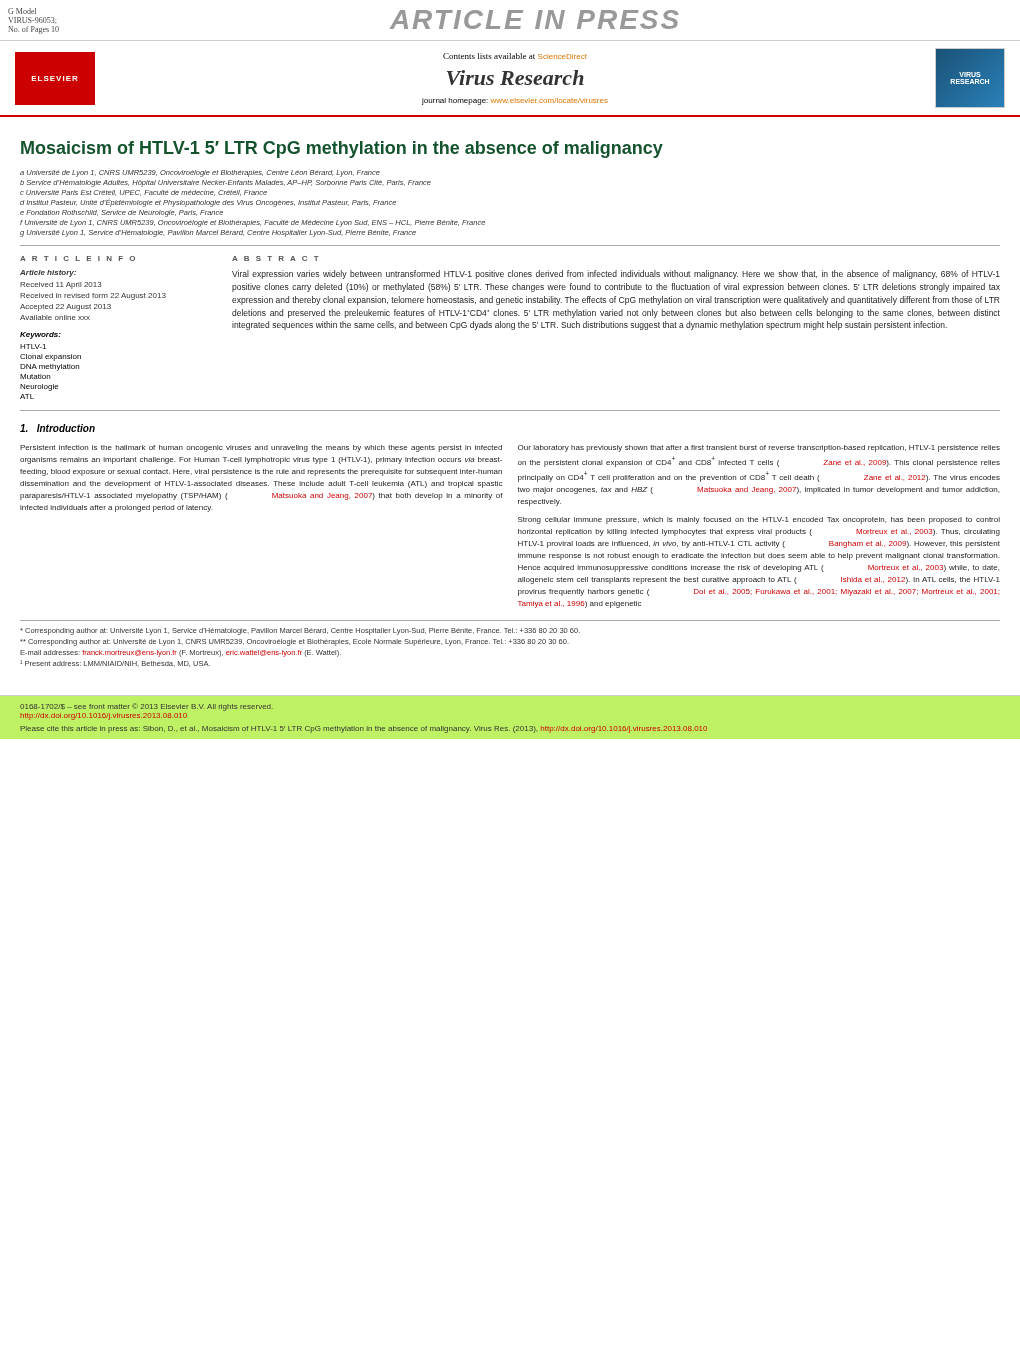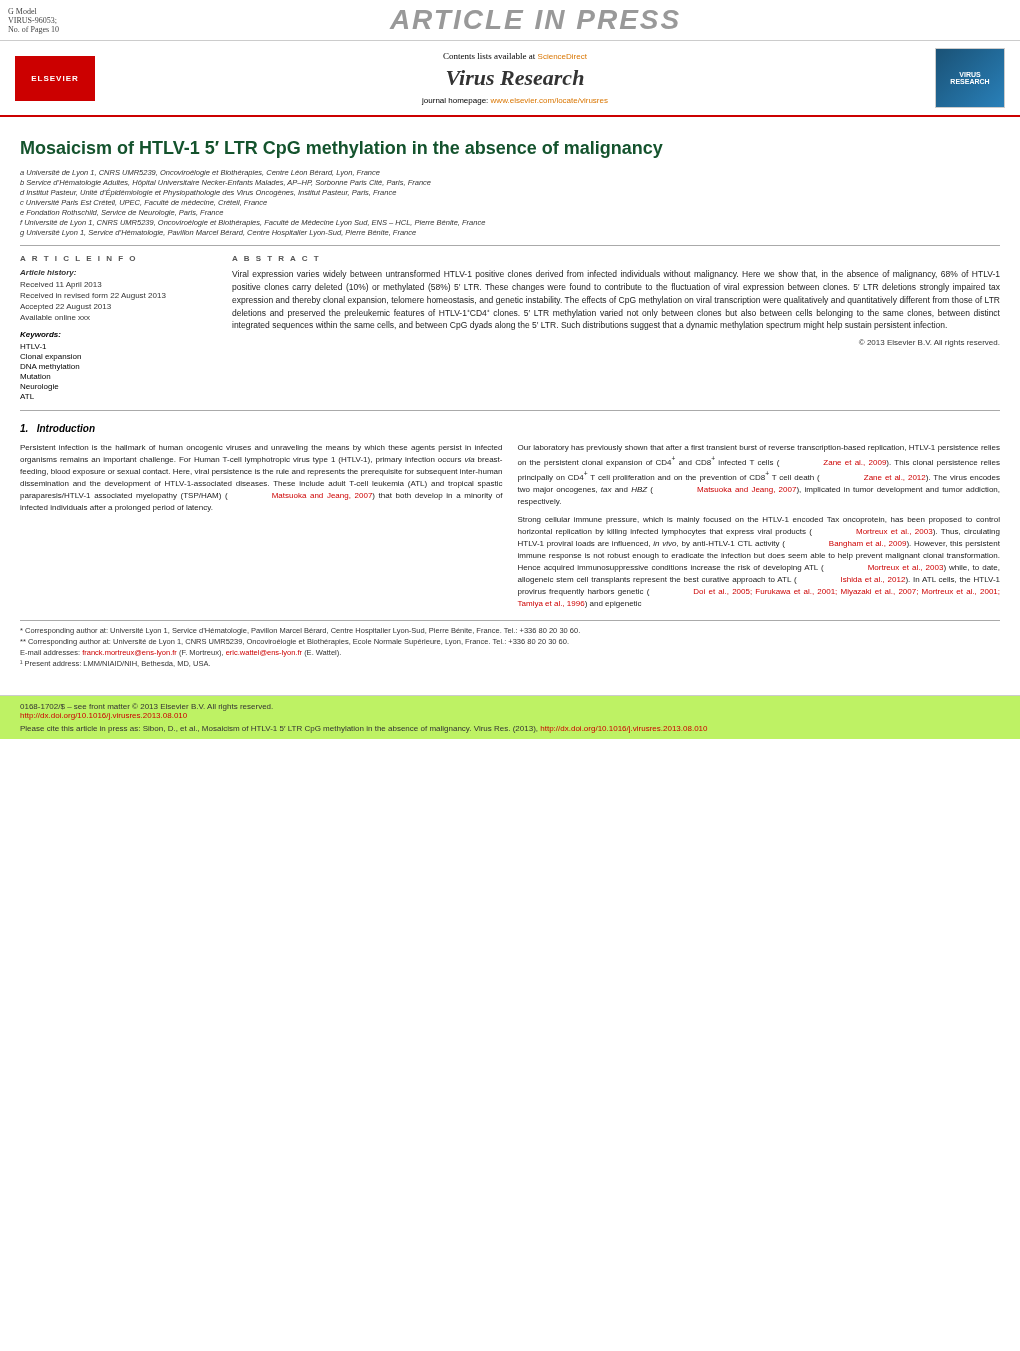--- a/index.html
+++ b/index.html
@@ -44,21 +44,21 @@
     }
     .header-left {
       flex: 0 0 90px;
       display: flex;
       flex-direction: column;
       align-items: center;
       justify-content: center;
     }
     .elsevier-logo {
       width: 80px;
-      height: 45px;
+      height: 53px;
       background: #c00;
       display: flex;
       align-items: center;
       justify-content: center;
       color: #fff;
       font-size: 8px;
       font-weight: bold;
       font-family: Arial, sans-serif;
       letter-spacing: 1px;
     }
@@ -270,22 +270,22 @@
 </div>
 
 <div class="main-content">
 
   <div class="article-title">Mosaicism of HTLV-1 5′ LTR CpG methylation in the absence of malignancy</div>
 
 
   <div class="affiliations">
     <div>a Université de Lyon 1, CNRS UMR5239, Oncoviroélogie et Biothérapies, Centre Léon Bérard, Lyon, France</div>
     <div>b Service d’Hématologie Adultes, Hôpital Universitaire Necker-Enfants Malades, AP–HP, Sorbonne Paris Cité, Paris, France</div>
+    <div>c Université Paris Est Créteil, UPEC, Faculté de médecine, Créteil, France</div>
     <div>d Institut Pasteur, Unité d’Épidémiologie et Physiopathologie des Virus Oncogènes, Institut Pasteur, Paris, France</div>
-    <div>c Université Paris Est Créteil, UPEC, Faculté de médecine, Créteil, France</div>
     <div>e Fondation Rothschild, Service de Neurologie, Paris, France</div>
     <div>f Université de Lyon 1, CNRS UMR5239, Oncoviroélogie et Biothérapies, Faculté de Médecine Lyon Sud, ENS – HCL, Pierre Bénite, France</div>
     <div>g Université Lyon 1, Service d’Hématologie, Pavillon Marcel Bérard, Centre Hospitalier Lyon-Sud, Pierre Bénite, France</div>
   </div>
 
   <hr class="divider">
 
   <div class="two-col">
 
     <div class="col-left">
@@ -304,21 +304,20 @@
         <div class="kw-item">DNA methylation</div>
         <div class="kw-item">Mutation</div>
         <div class="kw-item">Neurologie</div>
         <div class="kw-item">ATL</div>
       </div>
     </div>
 
     <div class="col-right">
       <div class="section-label">A B S T R A C T</div>
       <div class="abstract-text">Viral expression varies widely between untransformed HTLV-1 positive clones derived from infected individuals without malignancy. Here we show that, in the absence of malignancy, 68% of HTLV-1 positive clones carry deleted (10%) or methylated (58%) 5′ LTR. These changes were found to contribute to the fluctuation of viral expression between clones. 5′ LTR deletions strongly impaired tax expression and thereby clonal expansion, telomere homeostasis, and genetic instability. The effects of CpG methylation on viral transcription were qualitatively and quantitatively different from those of LTR deletions and preserved the preleukemic features of HTLV-1⁺CD4⁺ clones. 5′ LTR methylation varied not only between clones but also between cells belonging to the same clones, between distinct integrated sequences within the same cells, and between CpG dyads along the 5′ LTR. Such distributions suggest that a dynamic methylation spectrum might help sustain persistent infection.</div>
-      <div class="copyright-line">© 2013 Elsevier B.V. All rights reserved.</div>
     </div>
   </div>
 
   <hr class="divider">
 
   <div class="body-section">
     <div class="section-title">
       <span>1.</span>
       <span>&nbsp;</span>
       <span class="italic">Introduction</span>

